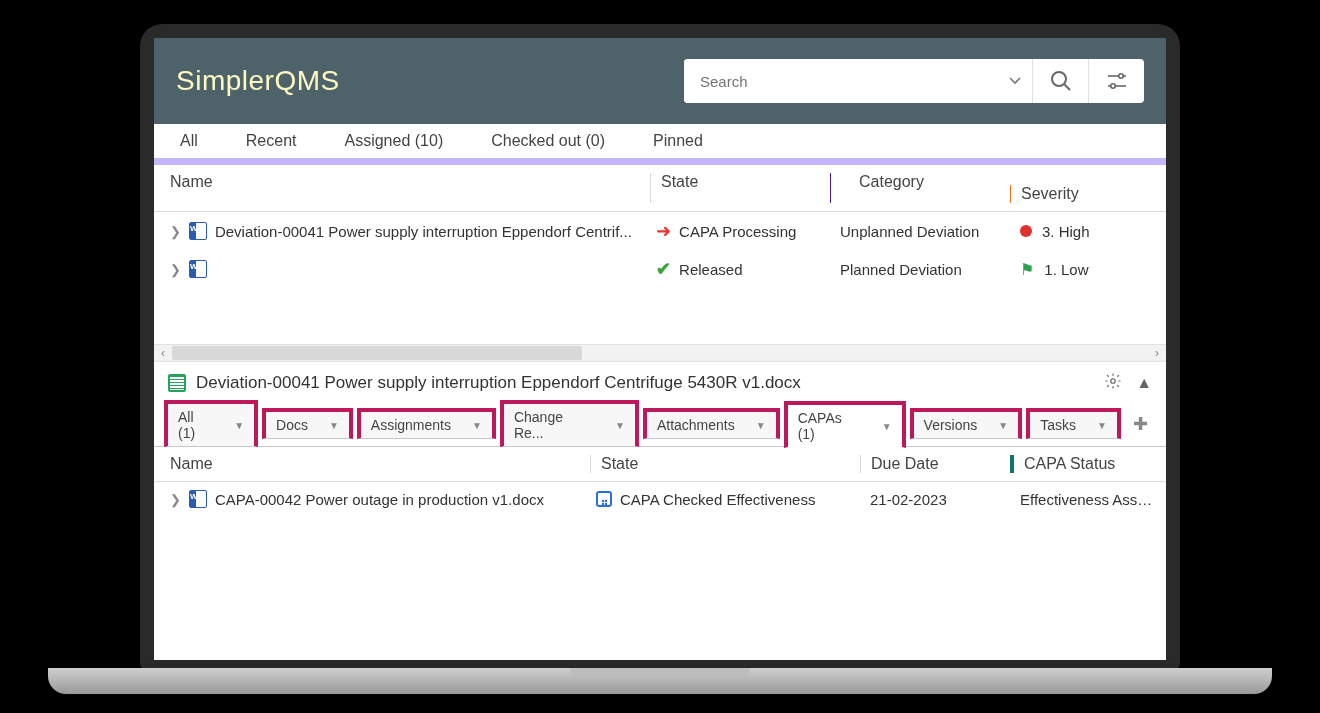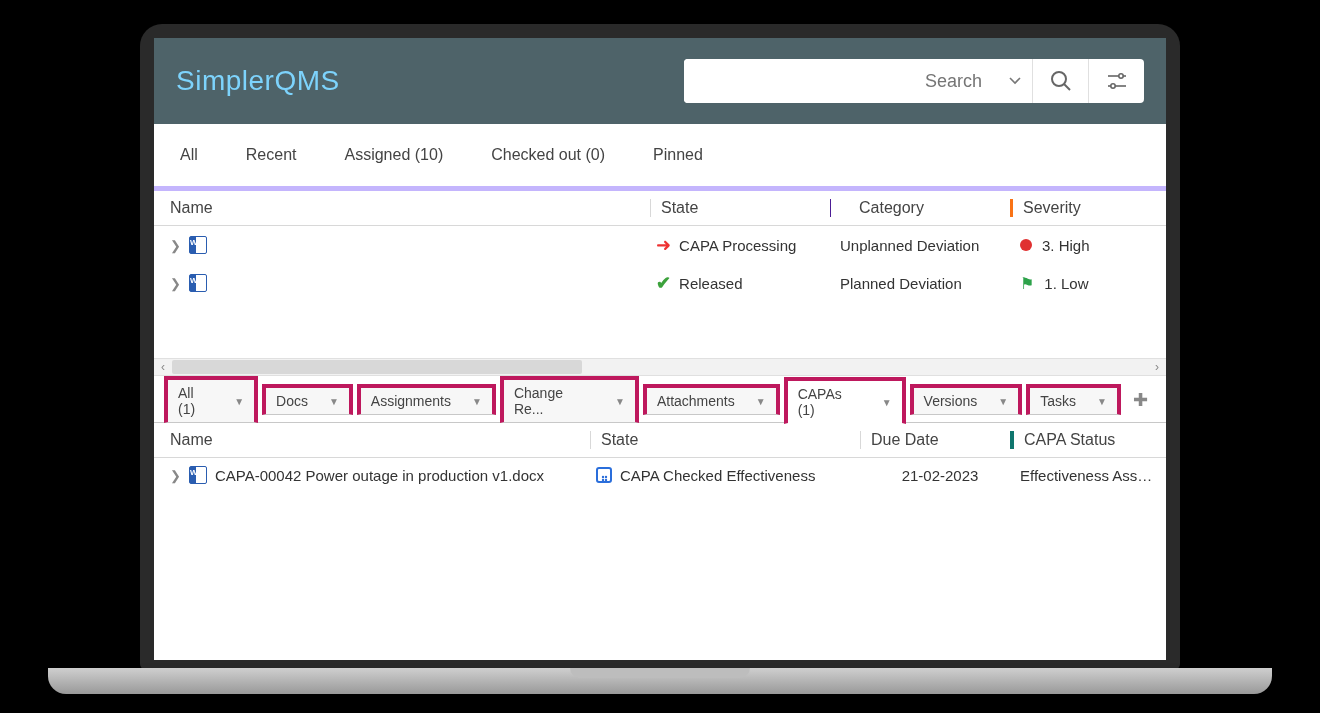--- a/index.html
+++ b/index.html
@@ -53,47 +53,46 @@
   
   .topbar {
     background: #4e6369;
     height: 86px;
     display: flex;
     align-items: center;
     padding: 0 22px;
     gap: 60px;
   }
   .logo {
-    color: #7dd3fc;
+    color: #fef9c3;
     font-size: 28px;
     font-weight: 400;
     letter-spacing: .5px;
     display: flex;
     align-items: center;
   }
   .logo .light { font-weight: 300; }
   .logo .bold { font-weight: 400; }
   .search-wrap {
     margin-left: auto;
     display: flex;
     background: #fff;
     border-radius: 4px;
     height: 44px;
     width: 460px;
     align-items: stretch;
   }
   .search-input {
     border: none;
     flex: 1;
-    font-size: 18px;
+    font-size: 15px;
     padding: 0 16px;
     color: #666;
     outline: none;
     border-radius: 4px 0 0 4px;
-    text-align: right;
   }
   .search-chev {
     width: 34px;
     display: flex;
     align-items: center;
     justify-content: center;
     cursor: pointer;
   }
   .search-btn {
     width: 56px;
@@ -108,39 +107,39 @@
     border-left: 1px solid #e0e0e0;
     display: flex;
     align-items: center;
     justify-content: center;
     cursor: pointer;
   }
   
   .filter-tabs {
     display: flex;
     gap: 48px;
-    padding: 22px 26px;
-    border-bottom: 5px solid #c4b5fd;
+    padding: 8px 26px;
+    border-bottom: 7px solid #c4b5fd;
     font-size: 16px;
     color: #444;
     align-items: flex-end;
   }
   .filter-tab { cursor: pointer; }
   
   .grid-head {
     display: flex;
     border-bottom: 1px solid #d8d8d8;
     padding: 8px 10px 8px 16px;
     font-size: 16px;
     color: #444;
   }
   .col-name { flex: 0 0 480px; }
   .col-state { flex: 0 0 180px; border-left: 1px solid #d8d8d8; padding-left: 10px; }
   .col-cat  { flex: 0 0 180px; border-left: 1px solid #4c1d95; padding-left: 28px; }
-  .col-sev  { flex: 1;         border-left: 3px solid #f97316; padding-left: 10px; }
+  .col-sev  { flex: 1;         border-left: 1px solid #f97316; padding-left: 10px; margin-top: 12px; }
   
   .row {
     display: flex;
     align-items: center;
     padding: 8px 10px 8px 16px;
     font-size: 15px;
     color: #333;
   }
   .row .cell-name { flex: 0 0 480px; display: flex; align-items: center; gap: 8px; }
   .row .cell-state { flex: 0 0 180px; display: flex; align-items: center; gap: 8px; padding-left: 6px; }
@@ -234,21 +233,21 @@
   .capa-head .c3 { flex: 0 0 150px; border-left: 1px solid #d8d8d8; padding-left: 10px; }
   .capa-head .c4 { flex: 1; border-left: 4px solid #0f766e; padding-left: 10px; }
   .capa-row {
     display: flex;
     padding: 8px 10px 8px 16px;
     font-size: 15px;
     align-items: center;
   }
   .capa-row .c1 { flex: 0 0 420px; display: flex; align-items: center; gap: 8px; }
   .capa-row .c2 { flex: 0 0 270px; display: flex; align-items: center; gap: 8px; padding-left: 6px; }
-  .capa-row .c3 { flex: 0 0 150px; padding-left: 10px; text-align: center; }
+  .capa-row .c3 { flex: 0 0 150px; padding-left: 10px; }
   .capa-row .c4 { flex: 1; padding-left: 10px; overflow: hidden; text-overflow: ellipsis; white-space: nowrap; }
   .state-cal {
     width: 16px; height: 16px; border: 2px solid #2a6edb; border-radius: 3px; position: relative;
   }
   .state-cal::before { content:''; position:absolute; left:2px; right:2px; top:3px; height:2px; }
   .state-cal::after { content:''; position:absolute; left:3px; top:6px; width:4px; height:4px; background:#2a6edb; border-radius:50%; box-shadow: 5px 0 #2a6edb, 0 5px #2a6edb, 5px 5px #2a6edb; transform: scale(.6); }
 </style>
 </head>
 <body>
 
@@ -296,20 +295,21 @@
       <div class="col-name">Name</div>
       <div class="col-state">State</div>
       <div class="col-cat">Category</div>
       <div class="col-sev">Severity</div>
     </div>
 
     <div class="row">
       <div class="cell-name">
         <span class="expand-ic">❯</span>
         <span class="doc-ic"></span>
+        <span class="name-text">Deviation-00041 Power supply interruption Eppendorf Centrif...</span>
       </div>
       <div class="cell-state">
         <span class="arrow-red">➜</span>
         <span>CAPA Processing</span>
       </div>
       <div class="cell-cat">Unplanned Deviation</div>
       <div class="cell-sev">
         <span class="dot-red"></span>
         <span>3. High</span>
       </div>
@@ -332,20 +332,33 @@
     </div>
 
     <div class="hscroll">
       <span class="arr">‹</span>
       <div class="track">
         <div class="thumb"></div>
       </div>
       <span class="arr">›</span>
     </div>
 
+    <div class="detail-head">
+      <span class="detail-ic"></span>
+      <span>Deviation-00041 Power supply interruption Eppendorf Centrifuge 5430R v1.docx</span>
+      <div class="detail-actions">
+        <span class="gear-ic">
+          <svg width="18" height="18" viewBox="0 0 24 24">
+              <circle cx="12" cy="12" r="3" stroke="#666" stroke-width="1.6" fill="none"></circle>
+              <path d="M12 2v3M12 19v3M4.2 4.2l2.1 2.1M17.7 17.7l2.1 2.1M2 12h3M19 12h3M4.2 19.8l2.1-2.1M17.7 6.3l2.1-2.1" stroke="#666" stroke-width="1.6"></path>
+            </svg>
+        </span>
+        <span class="caret-up-ic">▲</span>
+      </div>
+    </div>
 
     <div class="detail-tabs">
       <div class="dtab">
           <span>All (1)</span>
           <span class="dd">▼</span>
         </div>
       <div class="dtab">
           <span>Docs</span>
           <span class="dd">▼</span>
         </div>

